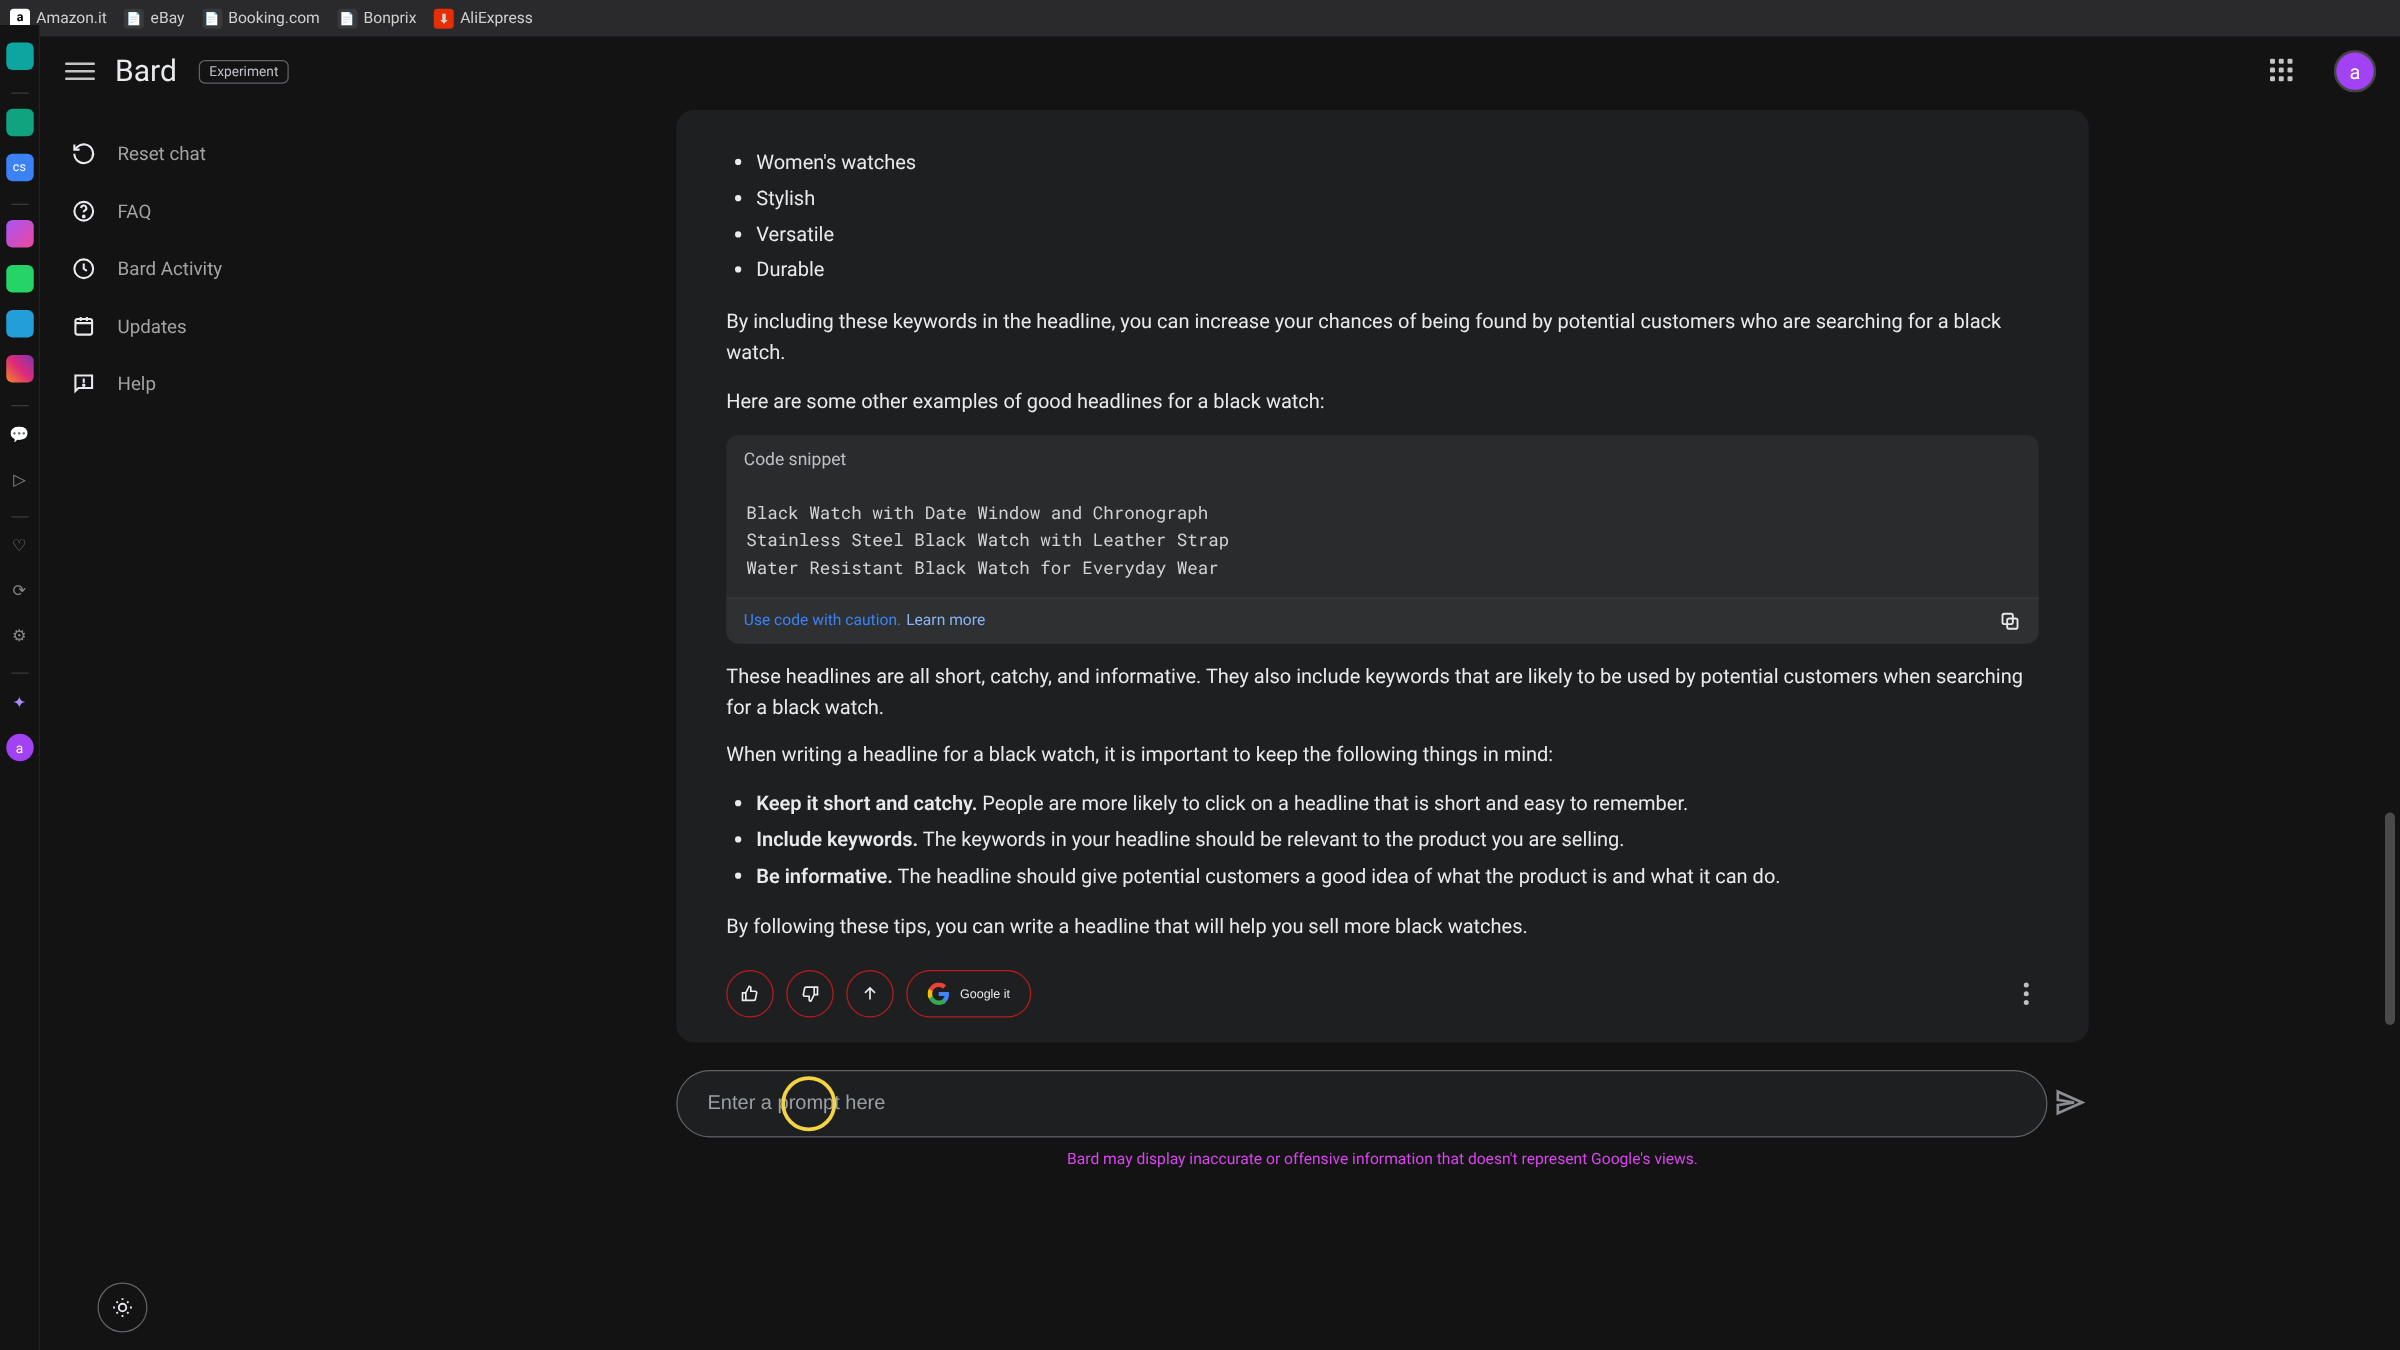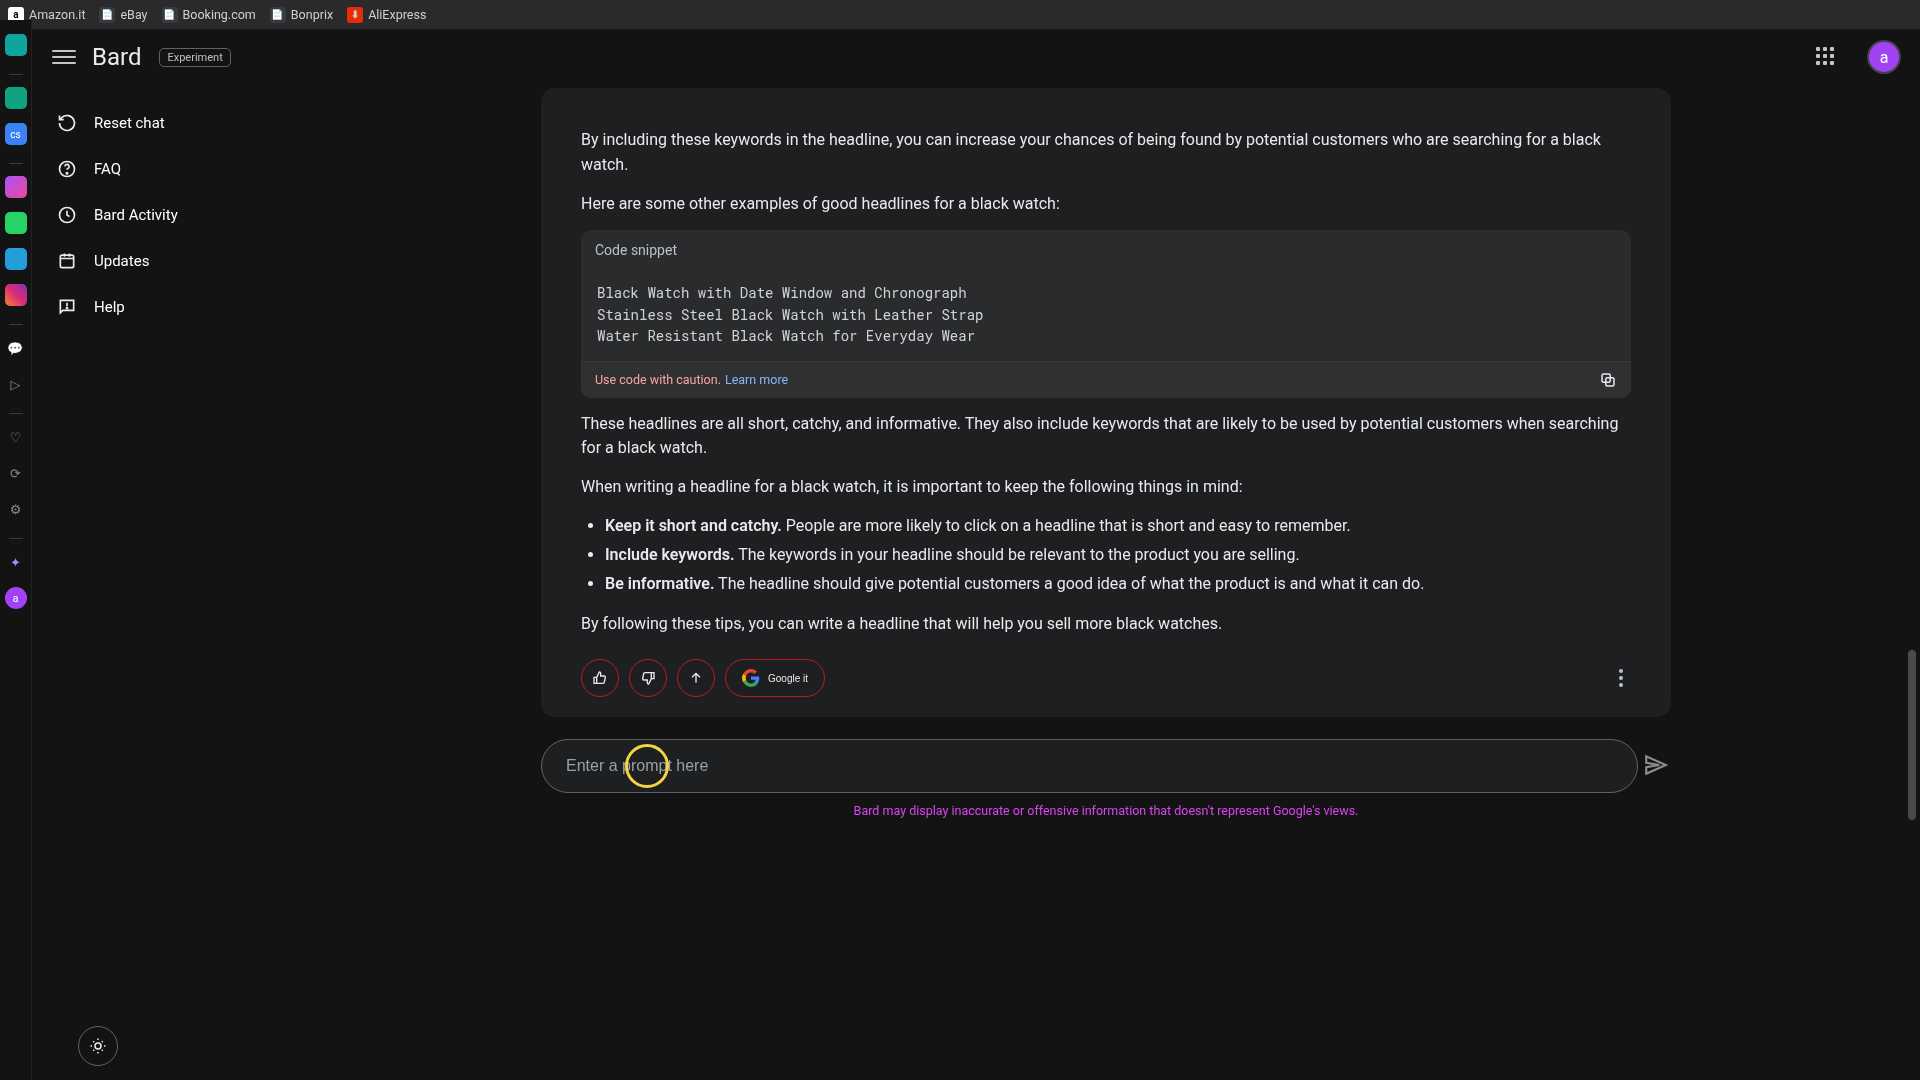--- a/index.html
+++ b/index.html
@@ -26,36 +26,36 @@
 .badge { font-size: 11px; border: 1px solid #5f6368; padding: 2px 7px; border-radius: 5px; color: #bdc1c6; margin-left: 2px;}
 .header-spacer { flex: 1; }
 .nine-dot { width: 20px; height: 20px; display: grid; grid-template-columns: repeat(3,4px); grid-template-rows: repeat(3,4px); gap: 3px; cursor:pointer;}
 .nine-dot span { background: #c4c4c4; border-radius: 1px; }
 .avatar { width: 32px; height: 32px; border-radius: 50%; background: #a142f4; display: flex; align-items: center; justify-content: center; font-size: 16px; color: #fff; margin-left: 16px; position: relative; }
 .avatar::after { content:""; position:absolute; inset:-3px; border-radius:50%; border:2px solid transparent; box-shadow: 0 0 0 2px #444 inset;}
 
 
 .body { flex: 1; display: flex; min-height: 0; }
 .sidebar { width: 260px; padding: 18px 12px; display: flex; flex-direction: column; gap: 4px; }
-.sidebar-item { display: flex; align-items: center; gap: 16px; padding: 10px 12px; border-radius: 24px; cursor: pointer; color: #ffffff; font-size: 15px; }
+.sidebar-item { display: flex; align-items: center; gap: 16px; padding: 10px 12px; border-radius: 24px; cursor: pointer; color: #a3a3a3; font-size: 15px; }
 .sb-icon { width: 22px; height: 22px; display:flex; align-items:center; justify-content:center; }
 
 
 .main { flex: 1; display: flex; flex-direction: column; align-items: center; min-width: 0; }
 .chat-card { width: 1130px; max-width: 100%; background: #1e1f20; border-radius: 14px; padding: 26px 40px 20px 40px; margin-top: 4px; position: relative; color: #e8eaed; line-height: 1.55; font-size: 16px; }
 .chat-card ul { padding-left: 24px; margin: 4px 0 16px 0;}
 .chat-card ul li { margin: 4px 0; }
 .chat-card p { margin: 14px 0; }
 .bold { font-weight: 600; }
 
 .code-block { background: #2a2b2c; border-radius: 10px; margin: 12px 0 12px 0; overflow: hidden; }
 .code-header { padding: 10px 14px; font-size: 14px; color: #bdc1c6; }
 .code-body { padding: 10px 16px 14px 16px; font-family: 'Roboto Mono', monospace; font-size: 14px; white-space: pre; color: #d0d3d6; }
 .code-footer { display: flex; align-items: center; padding: 8px 14px; font-size: 12.5px; background: #2f3031; border-top: 1px solid #3a3a3a;}
-.code-footer .warn { color: #fca5a5; }
+.code-footer .warn { color: #3b82f6; }
 .code-footer a { color: #8ab4f8; text-decoration: none; margin-left: 4px;}
 .code-footer .copy { margin-left: auto; cursor:pointer; }
 .copy svg { display:block; }
 
 .feedback-row { display: flex; align-items: center; gap: 10px; margin-top: 22px; }
 .fb-btn { border: 1px solid #b91c1c; background: transparent; height: 38px; min-width: 38px; padding: 0 10px; border-radius: 20px; display: inline-flex; align-items: center; justify-content: center; gap: 8px; color: #e8eaed; cursor:pointer; font-size:10px;}
 .google-it { padding: 0 16px;}
 .g-logo { width: 18px; height: 18px; }
 .more-dots { margin-left: auto; cursor:pointer; display:flex; flex-direction:column; gap:3px; padding:8px;}
 .more-dots span{ width:4px; height:4px; border-radius:50%; background:#bdc1c6;}
@@ -197,20 +197,26 @@
               <path d="M12 7v4"></path>
               <circle cx="12" cy="13.5" r="0.7" fill="#e8eaed"></circle>
             </svg>
           </span>
         <span>Help</span>
       </div>
     </div>
 
     <div class="main">
       <div class="chat-card">
+        <ul>
+          <li>Women's watches</li>
+          <li>Stylish</li>
+          <li>Versatile</li>
+          <li>Durable</li>
+        </ul>
         <p>By including these keywords in the headline, you can increase your chances of being found by potential customers who are searching for a black watch.</p>
         <p>Here are some other examples of good headlines for a black watch:</p>
 
         <div class="code-block">
           <div class="code-header">Code snippet</div>
           <div class="code-body">Black Watch with Date Window and Chronograph
 Stainless Steel Black Watch with Leather Strap
 Water Resistant Black Watch for Everyday Wear</div>
           <div class="code-footer">
             <span class="warn">Use code with caution.</span>

